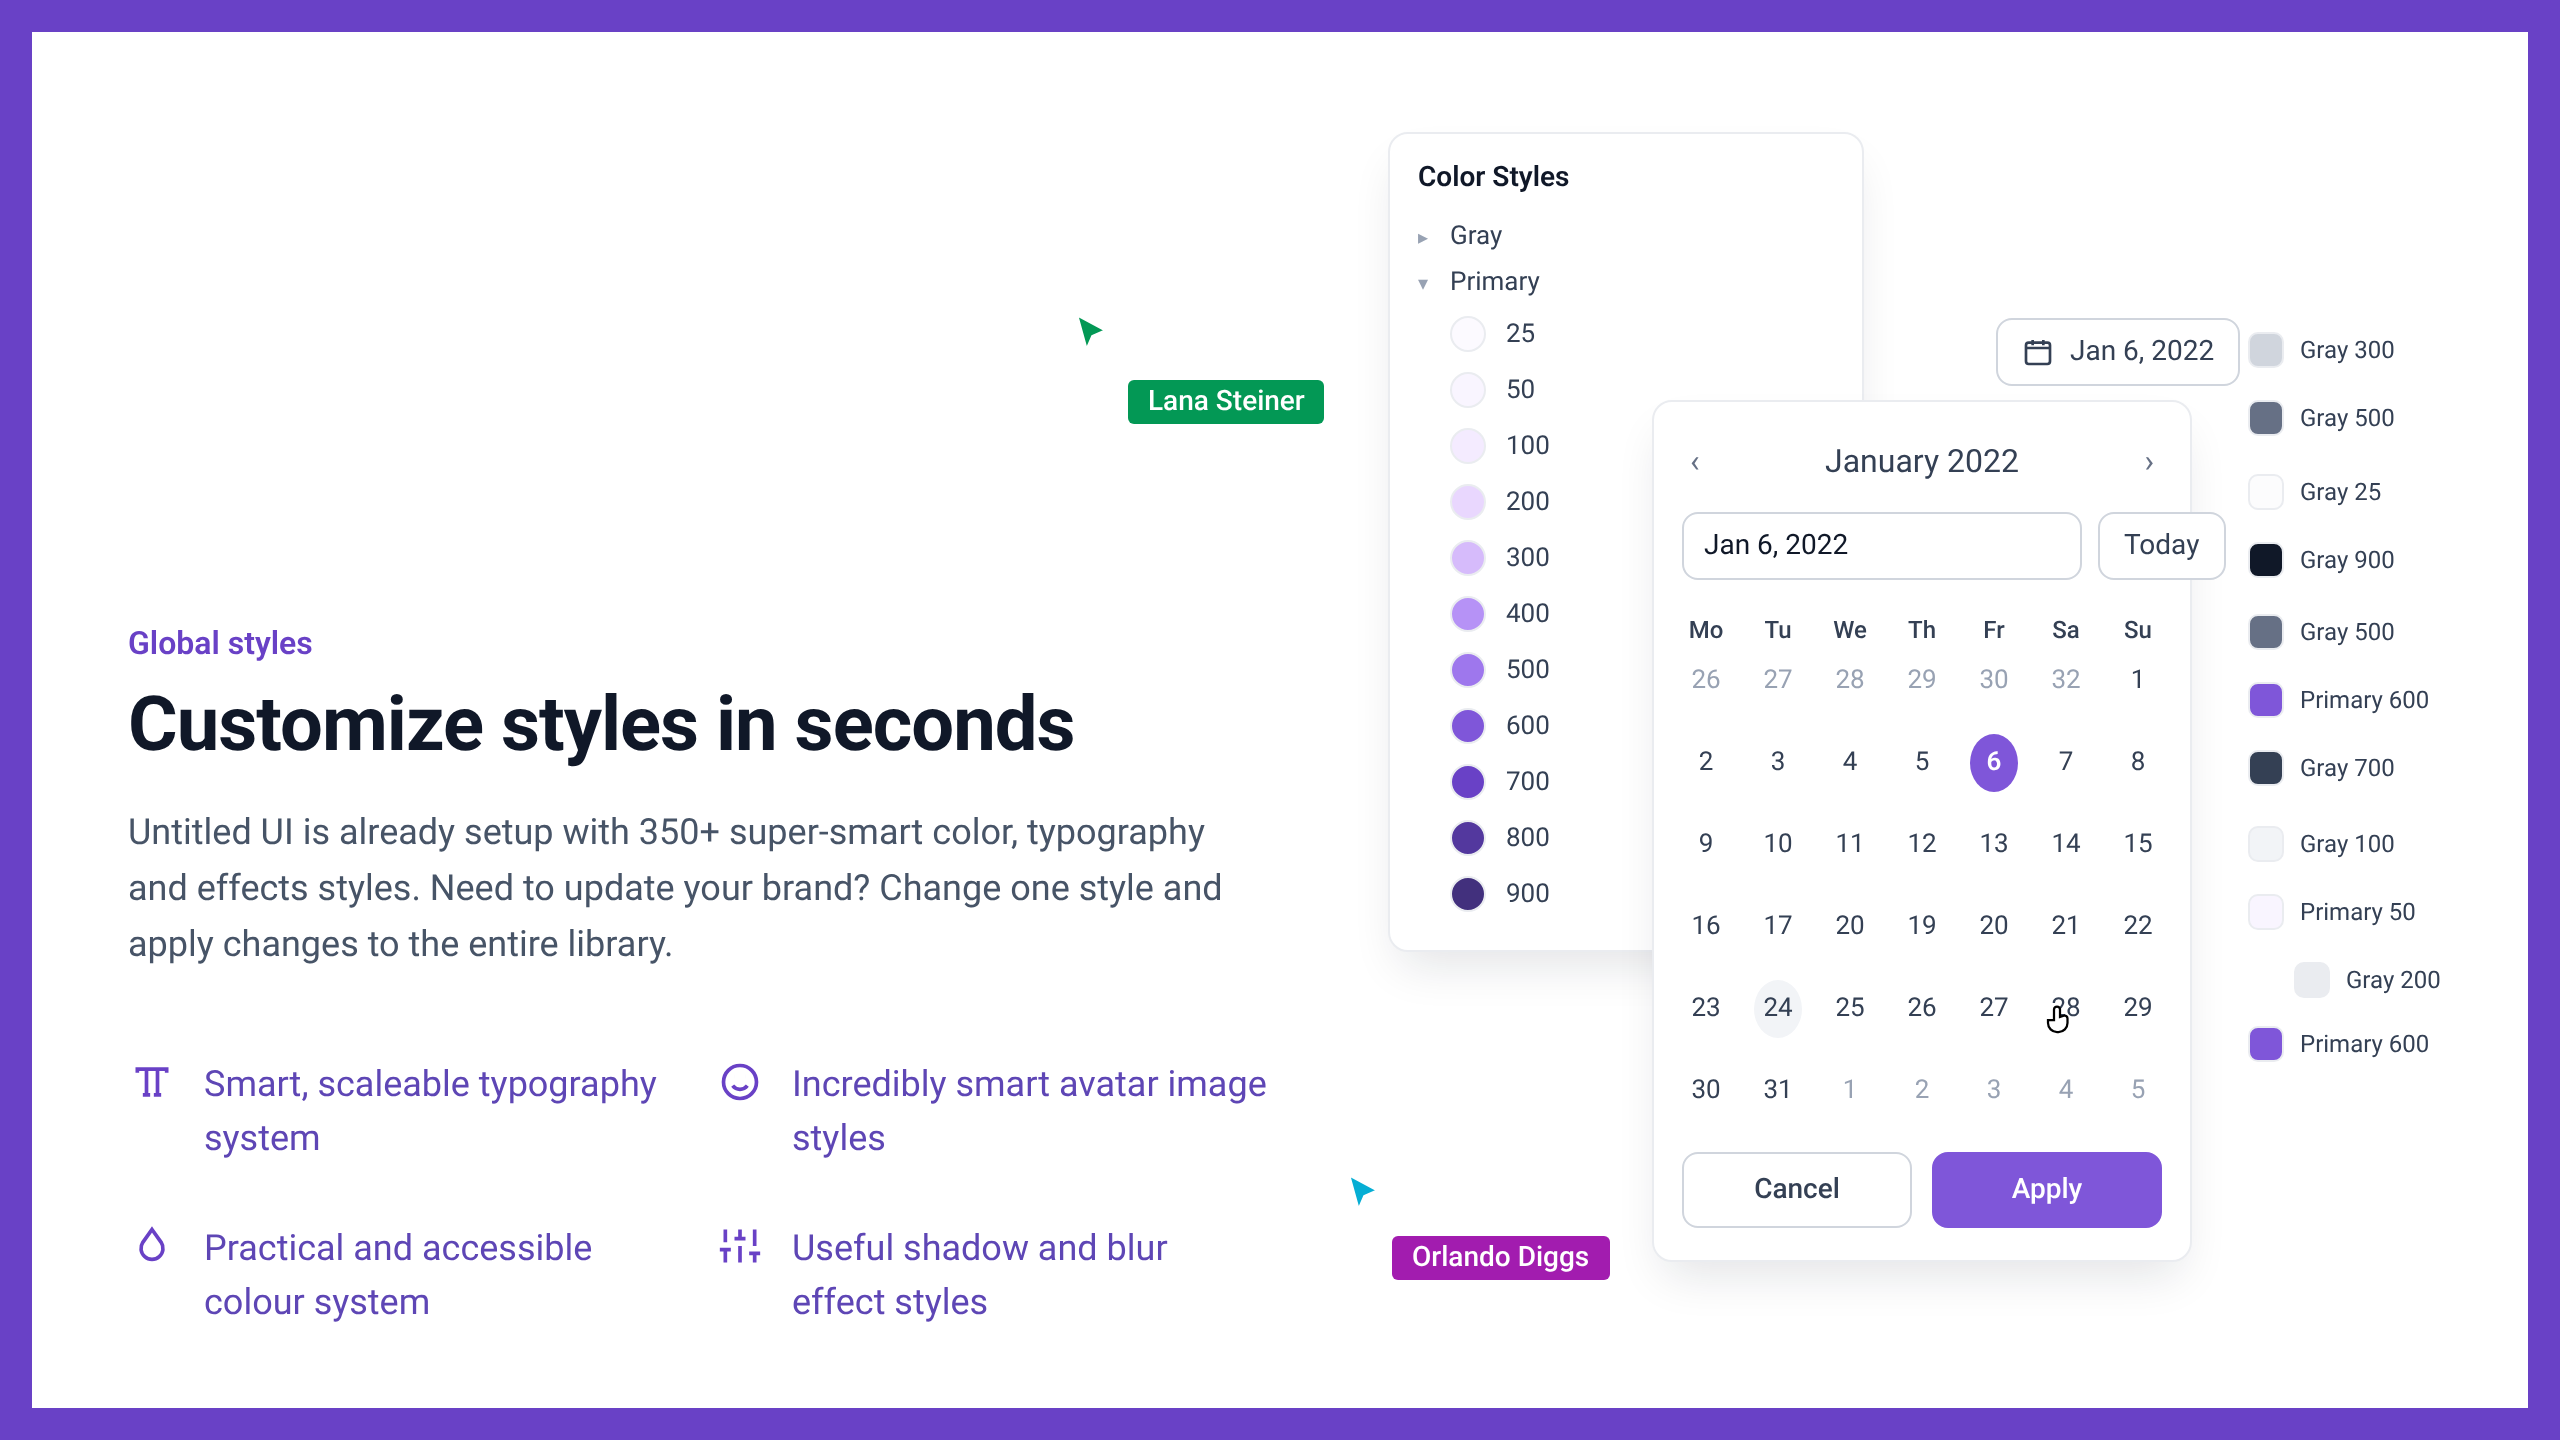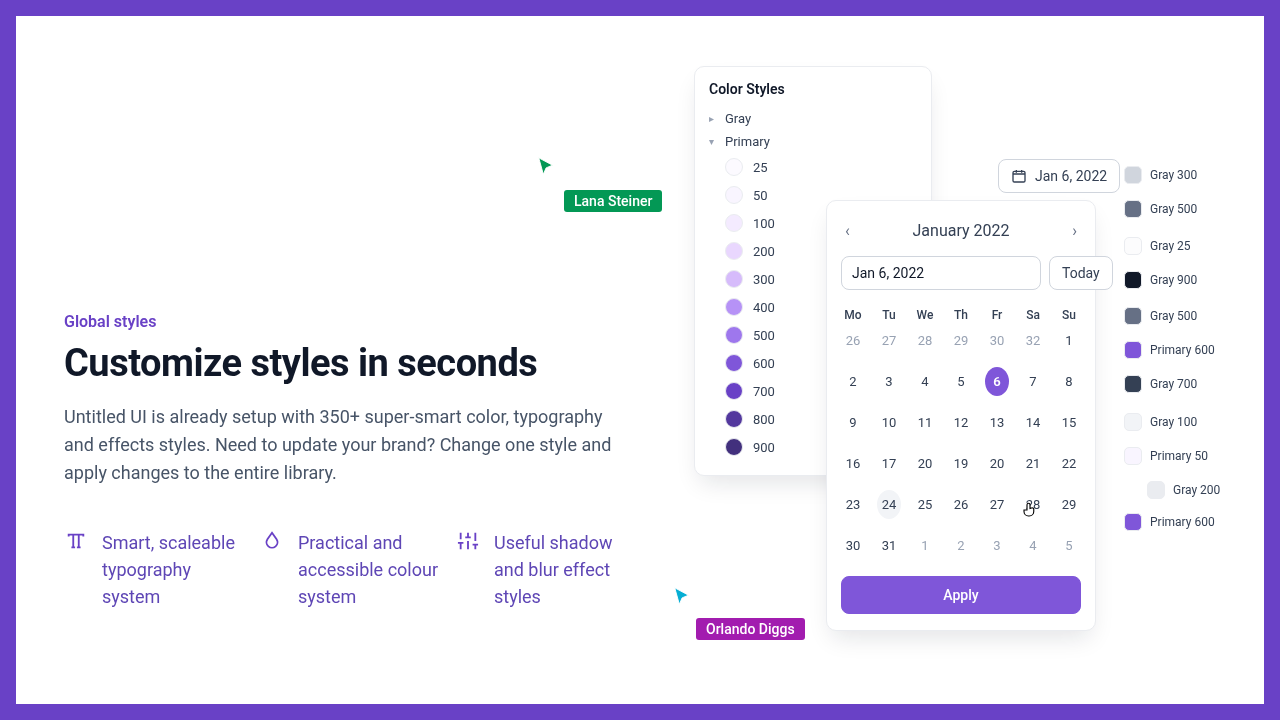--- a/index.html
+++ b/index.html
@@ -8,21 +8,21 @@
 .header{position:absolute;top:50px;left:48px;display:flex;align-items:center;gap:20px}
 .logo-box{display:flex;align-items:center;gap:10px}
 .logo-icon{width:32px;height:32px;background:linear-gradient(135deg,#eee,#ddd);border-radius:8px;display:flex;align-items:center;justify-content:center}
 .logo-icon::after{content:"";width:16px;height:16px;background:radial-gradient(circle,#7F56D9 50%,transparent 50%);border-radius:50%}
 .brand{font-size:21px;font-weight:700;color:#101828}
 .badge{border:1.5px solid #12B76A;color:#027A48;background:#ECFDF3;padding:6px 14px;border-radius:6px;font-size:18px;font-weight:500}
 .left-col{position:absolute;left:48px;top:296px;width:570px}
 .eyebrow{color:#6941C6;font-size:16px;font-weight:600;margin-bottom:10px}
 .h1{font-size:38px;font-weight:700;color:#101828;letter-spacing:-0.5px;margin-bottom:18px}
 .desc{font-size:18px;color:#475467;line-height:1.55;margin-bottom:42px}
-.features{display:grid;grid-template-columns:1fr 1fr 1fr;gap:28px 18px}
+.features{display:grid;grid-template-columns:1fr 1fr;gap:28px 18px}
 .feat{display:flex;gap:14px;align-items:flex-start}
 .ficon{width:24px;height:24px;flex-shrink:0;display:flex;align-items:center;justify-content:center;color:#6941C6}
 .ftext{font-size:18px;color:#5E46B5;line-height:1.5}
 .panel{position:absolute;background:#fff;border:1px solid #EAECF0;border-radius:10px;box-shadow:0 12px 24px -6px rgba(16,24,40,.12)}
 .cs-panel{top:50px;left:678px;width:238px;padding:14px}
 .cs-title{font-size:14px;font-weight:600;color:#101828;margin-bottom:10px}
 .cs-group{font-size:13px;color:#344054;padding:4px 0 4px 16px;position:relative}
 .cs-caret{position:absolute;left:0;top:6px;color:#98A2B3;font-size:10px}
 .swatches{margin-left:16px}
 .sw-row{display:flex;align-items:center;gap:10px;padding:5px 0}
@@ -70,20 +70,29 @@
       <div class="ficon">
             <svg width="22" height="22" viewBox="0 0 24 24" fill="none" stroke="currentColor" stroke-width="2">
               <path d="M4 7V5h16v2M9 5v14M15 5v14M7 19h4M13 19h4"></path>
             </svg>
           </div>
       <div class="ftext">Smart, scaleable typography system</div>
     </div>
     <div class="feat">
       <div class="ficon">
             <svg width="22" height="22" viewBox="0 0 24 24" fill="none" stroke="currentColor" stroke-width="2">
+              <circle cx="12" cy="12" r="9"></circle>
+              <path d="M8 14s1.5 2 4 2 4-2 4-2M9 9h.01M15 9h.01"></path>
+            </svg>
+          </div>
+      <div class="ftext">Incredibly smart avatar image styles</div>
+    </div>
+    <div class="feat">
+      <div class="ficon">
+            <svg width="22" height="22" viewBox="0 0 24 24" fill="none" stroke="currentColor" stroke-width="2">
               <path d="M12 3l5 7a6 6 0 11-10 0l5-7z"></path>
             </svg>
           </div>
       <div class="ftext">Practical and accessible colour system</div>
     </div>
     <div class="feat">
       <div class="ficon">
             <svg width="22" height="22" viewBox="0 0 24 24" fill="none" stroke="currentColor" stroke-width="2">
               <path d="M4 21v-7M4 10V3M12 21v-9M12 8V3M20 21v-5M20 12V3M1 14h6M9 8h6M17 16h6"></path>
             </svg>
@@ -210,20 +219,21 @@
         <div class="day">29</div>
         <div class="day">30</div>
         <div class="day">31</div>
         <div class="day muted">1</div>
         <div class="day muted">2</div>
         <div class="day muted">3</div>
         <div class="day muted">4</div>
         <div class="day muted">5</div>
       </div>
   <div class="cal-foot">
+    <button class="btn sec">Cancel</button>
     <button class="btn pri">Apply</button>
   </div>
 </div>
 
 <div class="anno-list" id="annos">
       <div class="anno">
         <div class="anno-sw" style="background:#D0D5DD;border:1px solid #EAECF0"></div>
         <div class="anno-lb">Gray 300</div>
       </div>
       <div class="anno" style="margin-top: 6px;">

